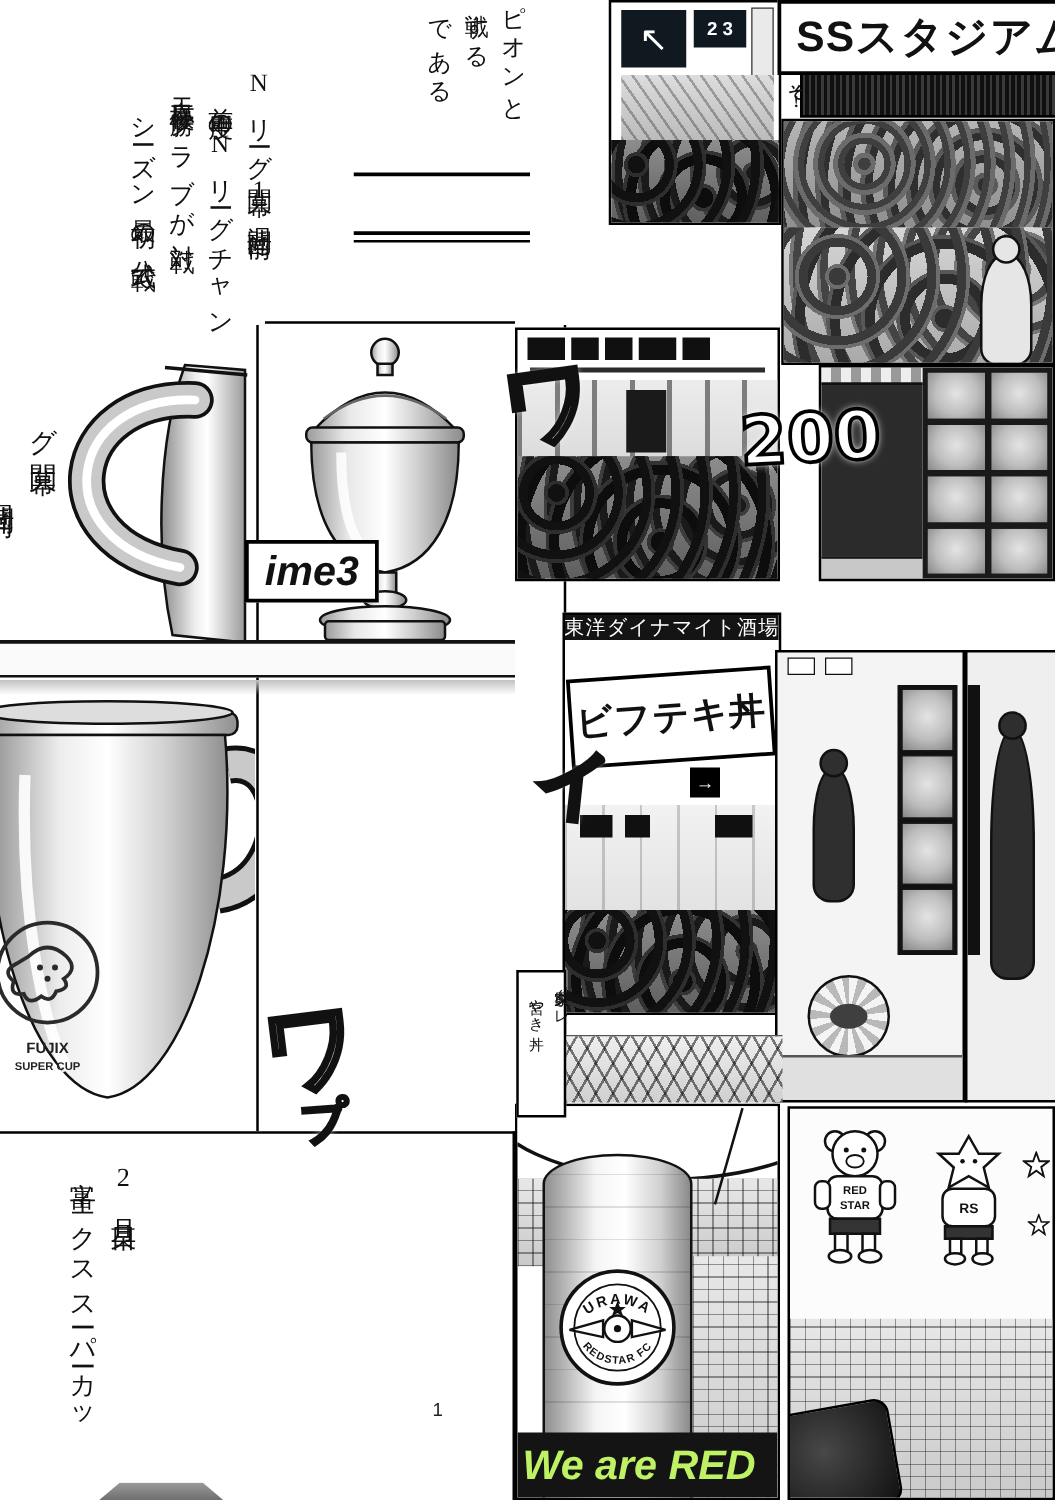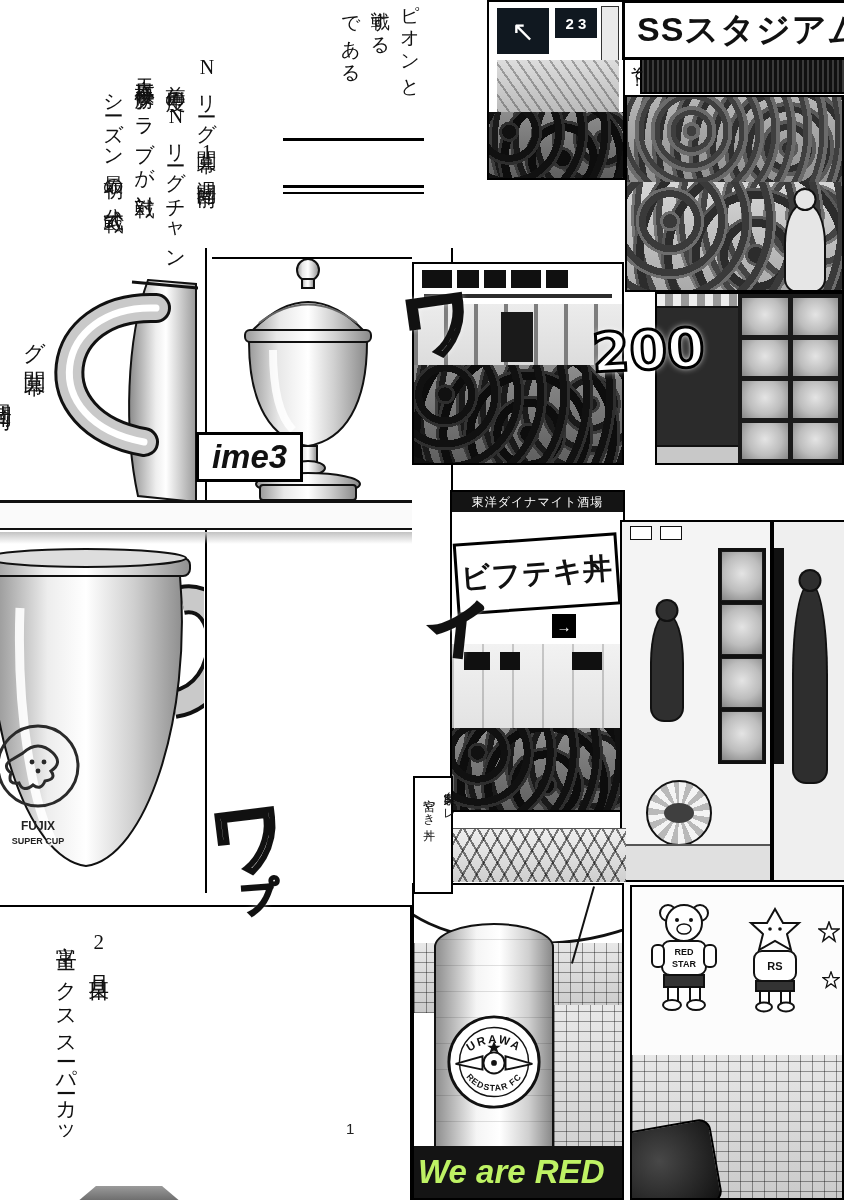--- a/index.html
+++ b/index.html
@@ -84,21 +84,21 @@
   .fig::before { content:""; position:absolute; top:-15px; left:50%; transform:translateX(-50%);
     width:19px; height:19px; border-radius:50%; background:inherit; box-shadow:0 0 0 2px #111; }
 
   .csign { height:18px; background:#101010; }
 </style>
 </head>
 <body>
 
 <div id="page">
 
-  <div class="abs" style="left:0;top:248px;width:453px;height:645px;background:#fff;border-right:2px solid #000;overflow:hidden;">
+  <div class="abs" style="left:0;top:260px;width:453px;height:645px;background:#fff;border-right:2px solid #000;overflow:hidden;">
     <div class="abs" style="left:205px;top:0;width:2px;height:645px;background:#000;"></div>
 
     <svg class="abs" style="left:6px;top:28px;" width="192" height="228" viewBox="0 0 192 228">
       <defs>
         <linearGradient id="gC" x1="0" y1="0" x2="1" y2="0">
           <stop offset="0" stop-color="#8a8a8a"></stop>
             <stop offset="0.4" stop-color="#eee"></stop>
           <stop offset="0.55" stop-color="#fff"></stop>
             <stop offset="1" stop-color="#9a9a9a"></stop>
         </linearGradient>
@@ -227,21 +227,21 @@
       <div class="food-cell"></div>
       <div class="food-cell"></div>
       <div class="food-cell"></div>
       <div class="food-cell"></div>
       <div class="food-cell"></div>
     </div>
   </div>
 
   <div class="panel" style="left:450px;top:490px;width:175px;height:322px;">
     <div class="abs" style="left:0;top:0;width:100%;height:20px;background:#141414;color:#fff;display:flex;align-items:center;justify-content:center;">
-      <span style="font-size:12px;letter-spacing:1px;white-space:nowrap;">東洋ダイナマイト酒場</span>
+      <span style="font-size:16px;letter-spacing:1px;white-space:nowrap;">東洋ダイナマイト酒場</span>
     </div>
     <div class="abs" style="left:3px;top:46px;width:164px;height:72px;border:3px solid #000;background:#fff;transform:rotate(-4deg);display:flex;align-items:center;justify-content:center;">
       <span style="font-size:29px;font-weight:bold;letter-spacing:1px;white-space:nowrap;">ビフテキ丼</span>
     </div>
     <div class="abs" style="left:100px;top:122px;width:24px;height:24px;background:#000;color:#fff;display:flex;align-items:center;justify-content:center;">
       <span style="font-size:15px;">→</span>
     </div>
     <div class="abs" style="left:0;top:152px;width:100%;height:88px;background:repeating-linear-gradient(90deg,rgba(0,0,0,.18) 0 2px,transparent 2px 30px),linear-gradient(#f2f2f2,#e2e2e2);">
       <div class="csign abs" style="left:12px;top:8px;width:26px;"></div>
       <div class="csign abs" style="left:48px;top:8px;width:20px;"></div>

